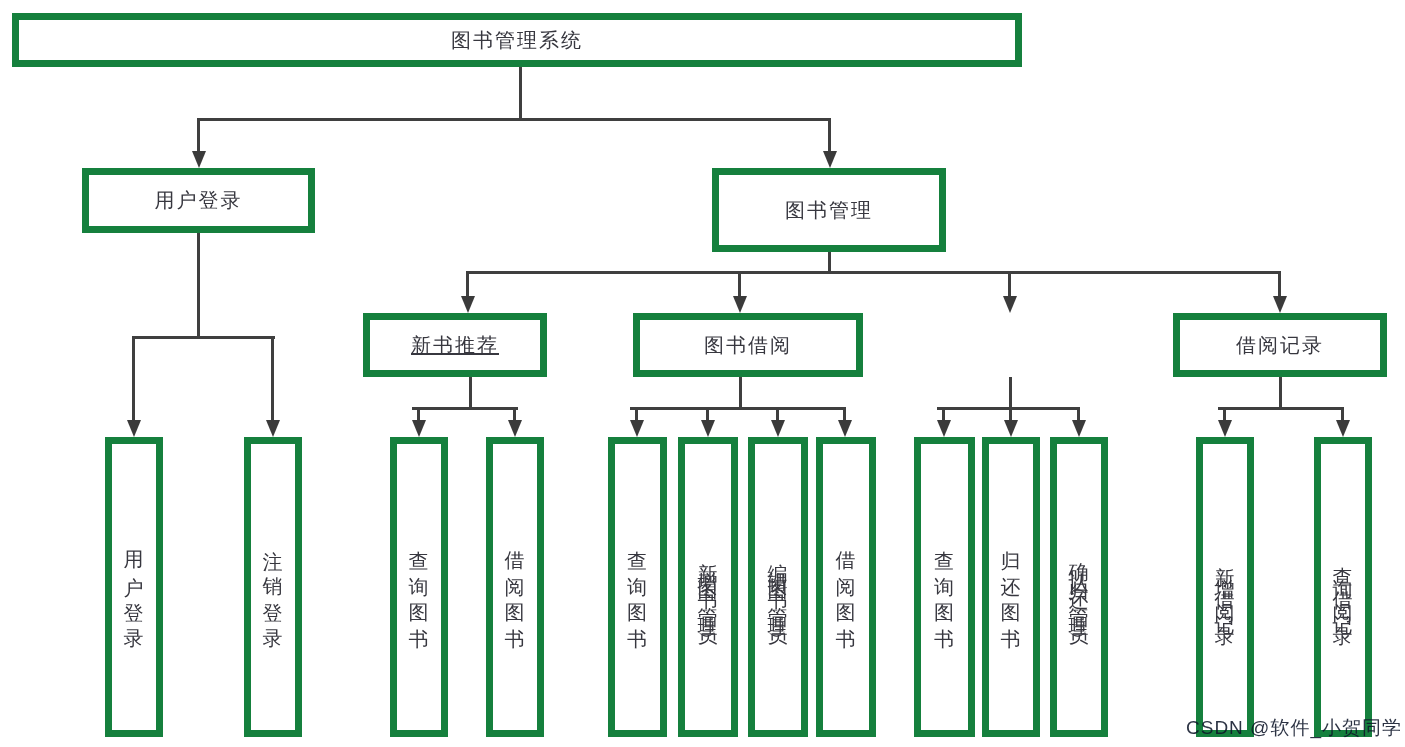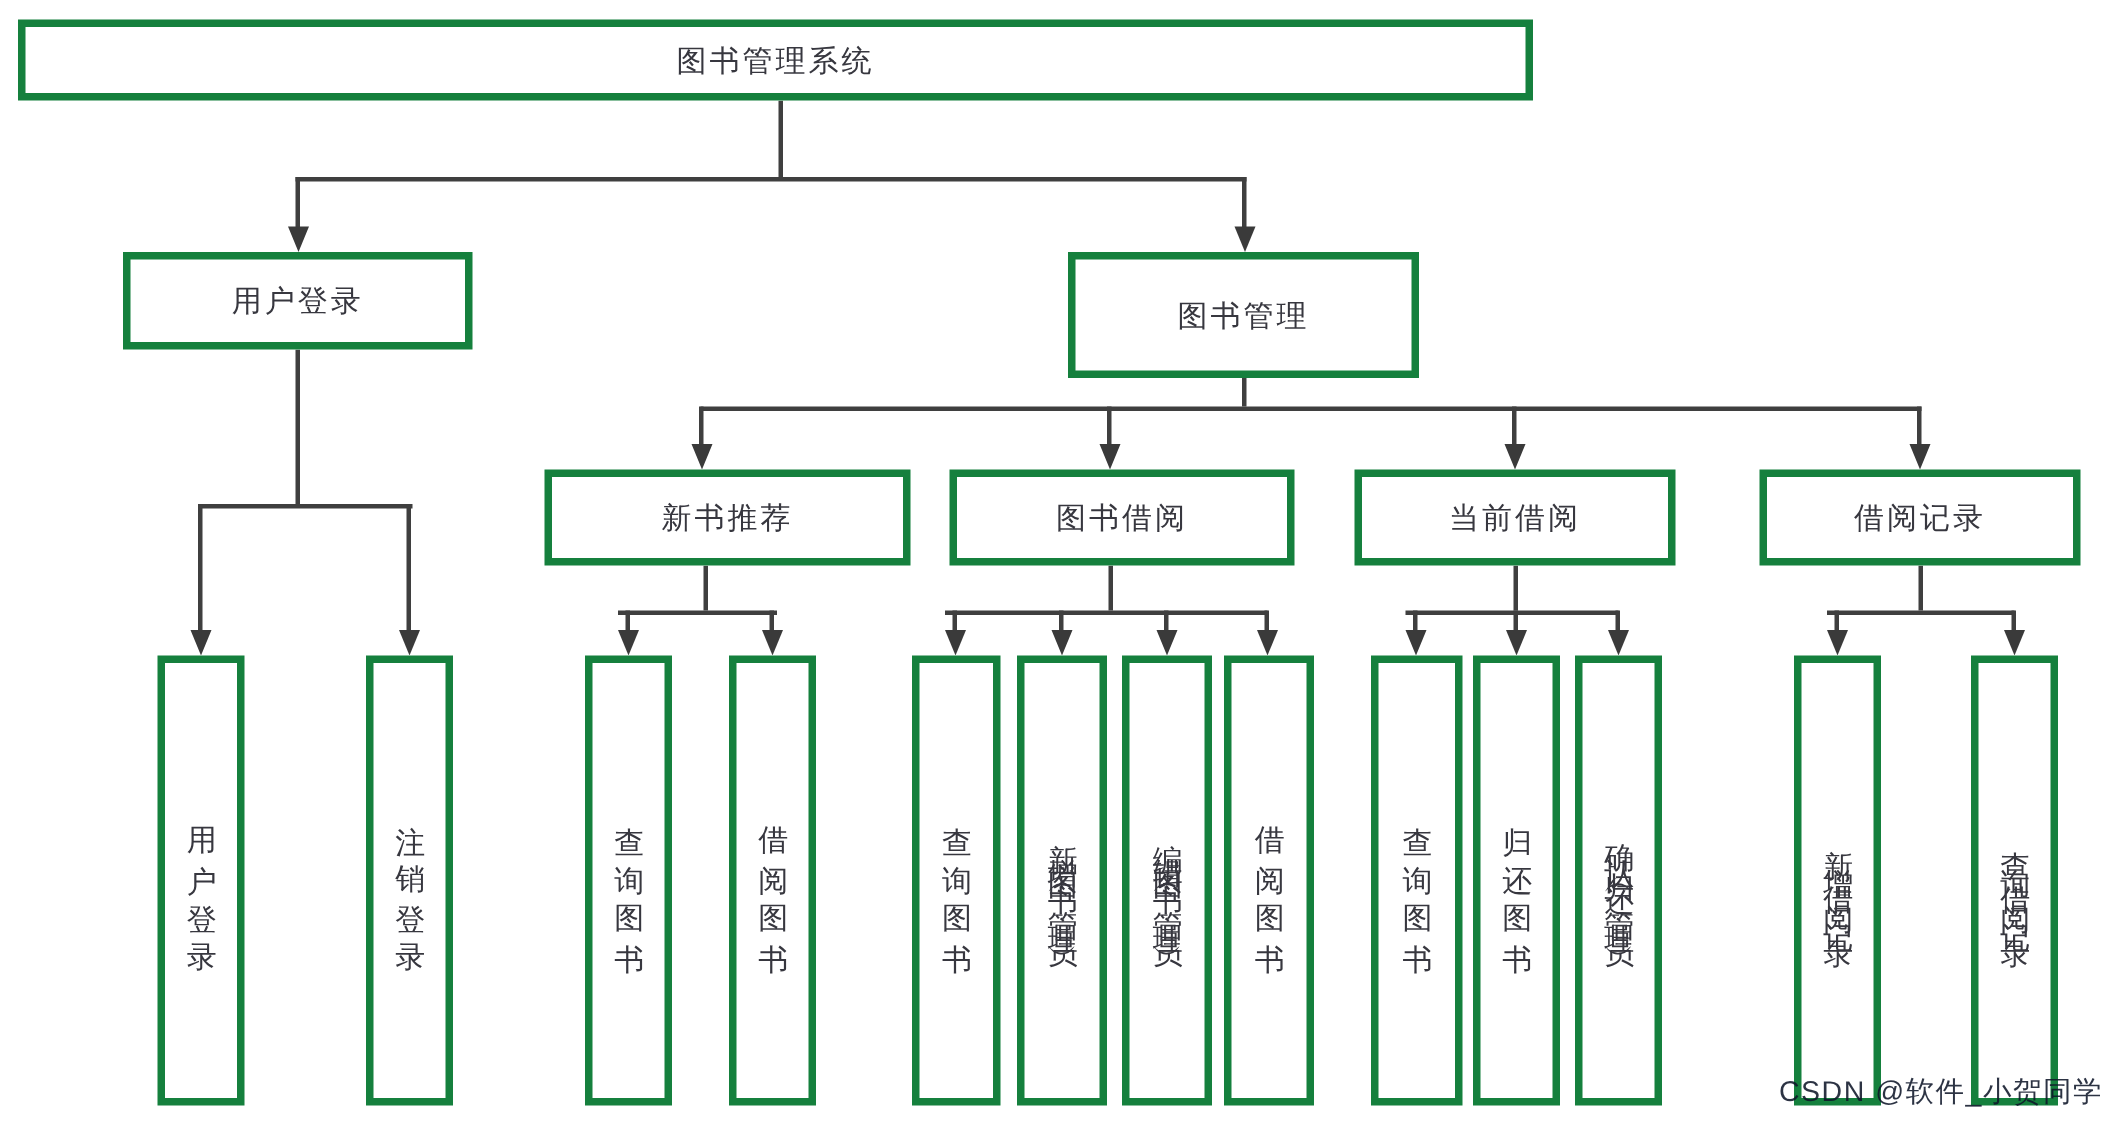--- a/index.html
+++ b/index.html
@@ -7,21 +7,21 @@
     position:relative;
     width:1405px;height:747px;
     background:#ffffff;
     font-family:"Liberation Sans", sans-serif;
     overflow:hidden;
   }
   
   .box{
     position:absolute;
     box-sizing:border-box;
-    border:5px solid #15803d;
+    border:7px solid #15803d;
     background:#ffffff;
     display:flex;align-items:center;justify-content:center;
     color:#37373f;
     z-index:2;
   }
   .box.lvl{font-size:20px;letter-spacing:2px;}
   .leaf{z-index:2;}
   .vtext{
     writing-mode:vertical-rl;
     text-orientation:mixed;
@@ -107,28 +107,25 @@
     <span>图书管理系统</span>
   </div>
 
   <div class="box lvl" style="left:82px;top:168px;width:233px;height:65px;">
     <span>用户登录</span>
   </div>
   <div class="box lvl" style="left:712px;top:168px;width:234px;height:84px;">
     <span>图书管理</span>
   </div>
 
-  <div class="box lvl" style="left:363px;top:313px;width:244px;height:64px;">
+  <div class="box lvl" style="left:363px;top:313px;width:184px;height:64px;text-decoration:underline;">
     <span>新书推荐</span>
   </div>
   <div class="box lvl" style="left:633px;top:313px;width:230px;height:64px;">
     <span>图书借阅</span>
-  </div>
-  <div class="box lvl" style="left:903px;top:313px;width:214px;height:64px;">
-    <span>当前借阅</span>
   </div>
   <div class="box lvl" style="left:1173px;top:313px;width:214px;height:64px;">
     <span>借阅记录</span>
   </div>
 
   <div class="box leaf" style="left:105px;top:437px;width:58px;height:300px;">
     <span class="vtext ls4">用户登录</span>
   </div>
   <div class="box leaf" style="left:244px;top:437px;width:58px;height:300px;">
     <span class="vtext ls4">注销登录</span>

